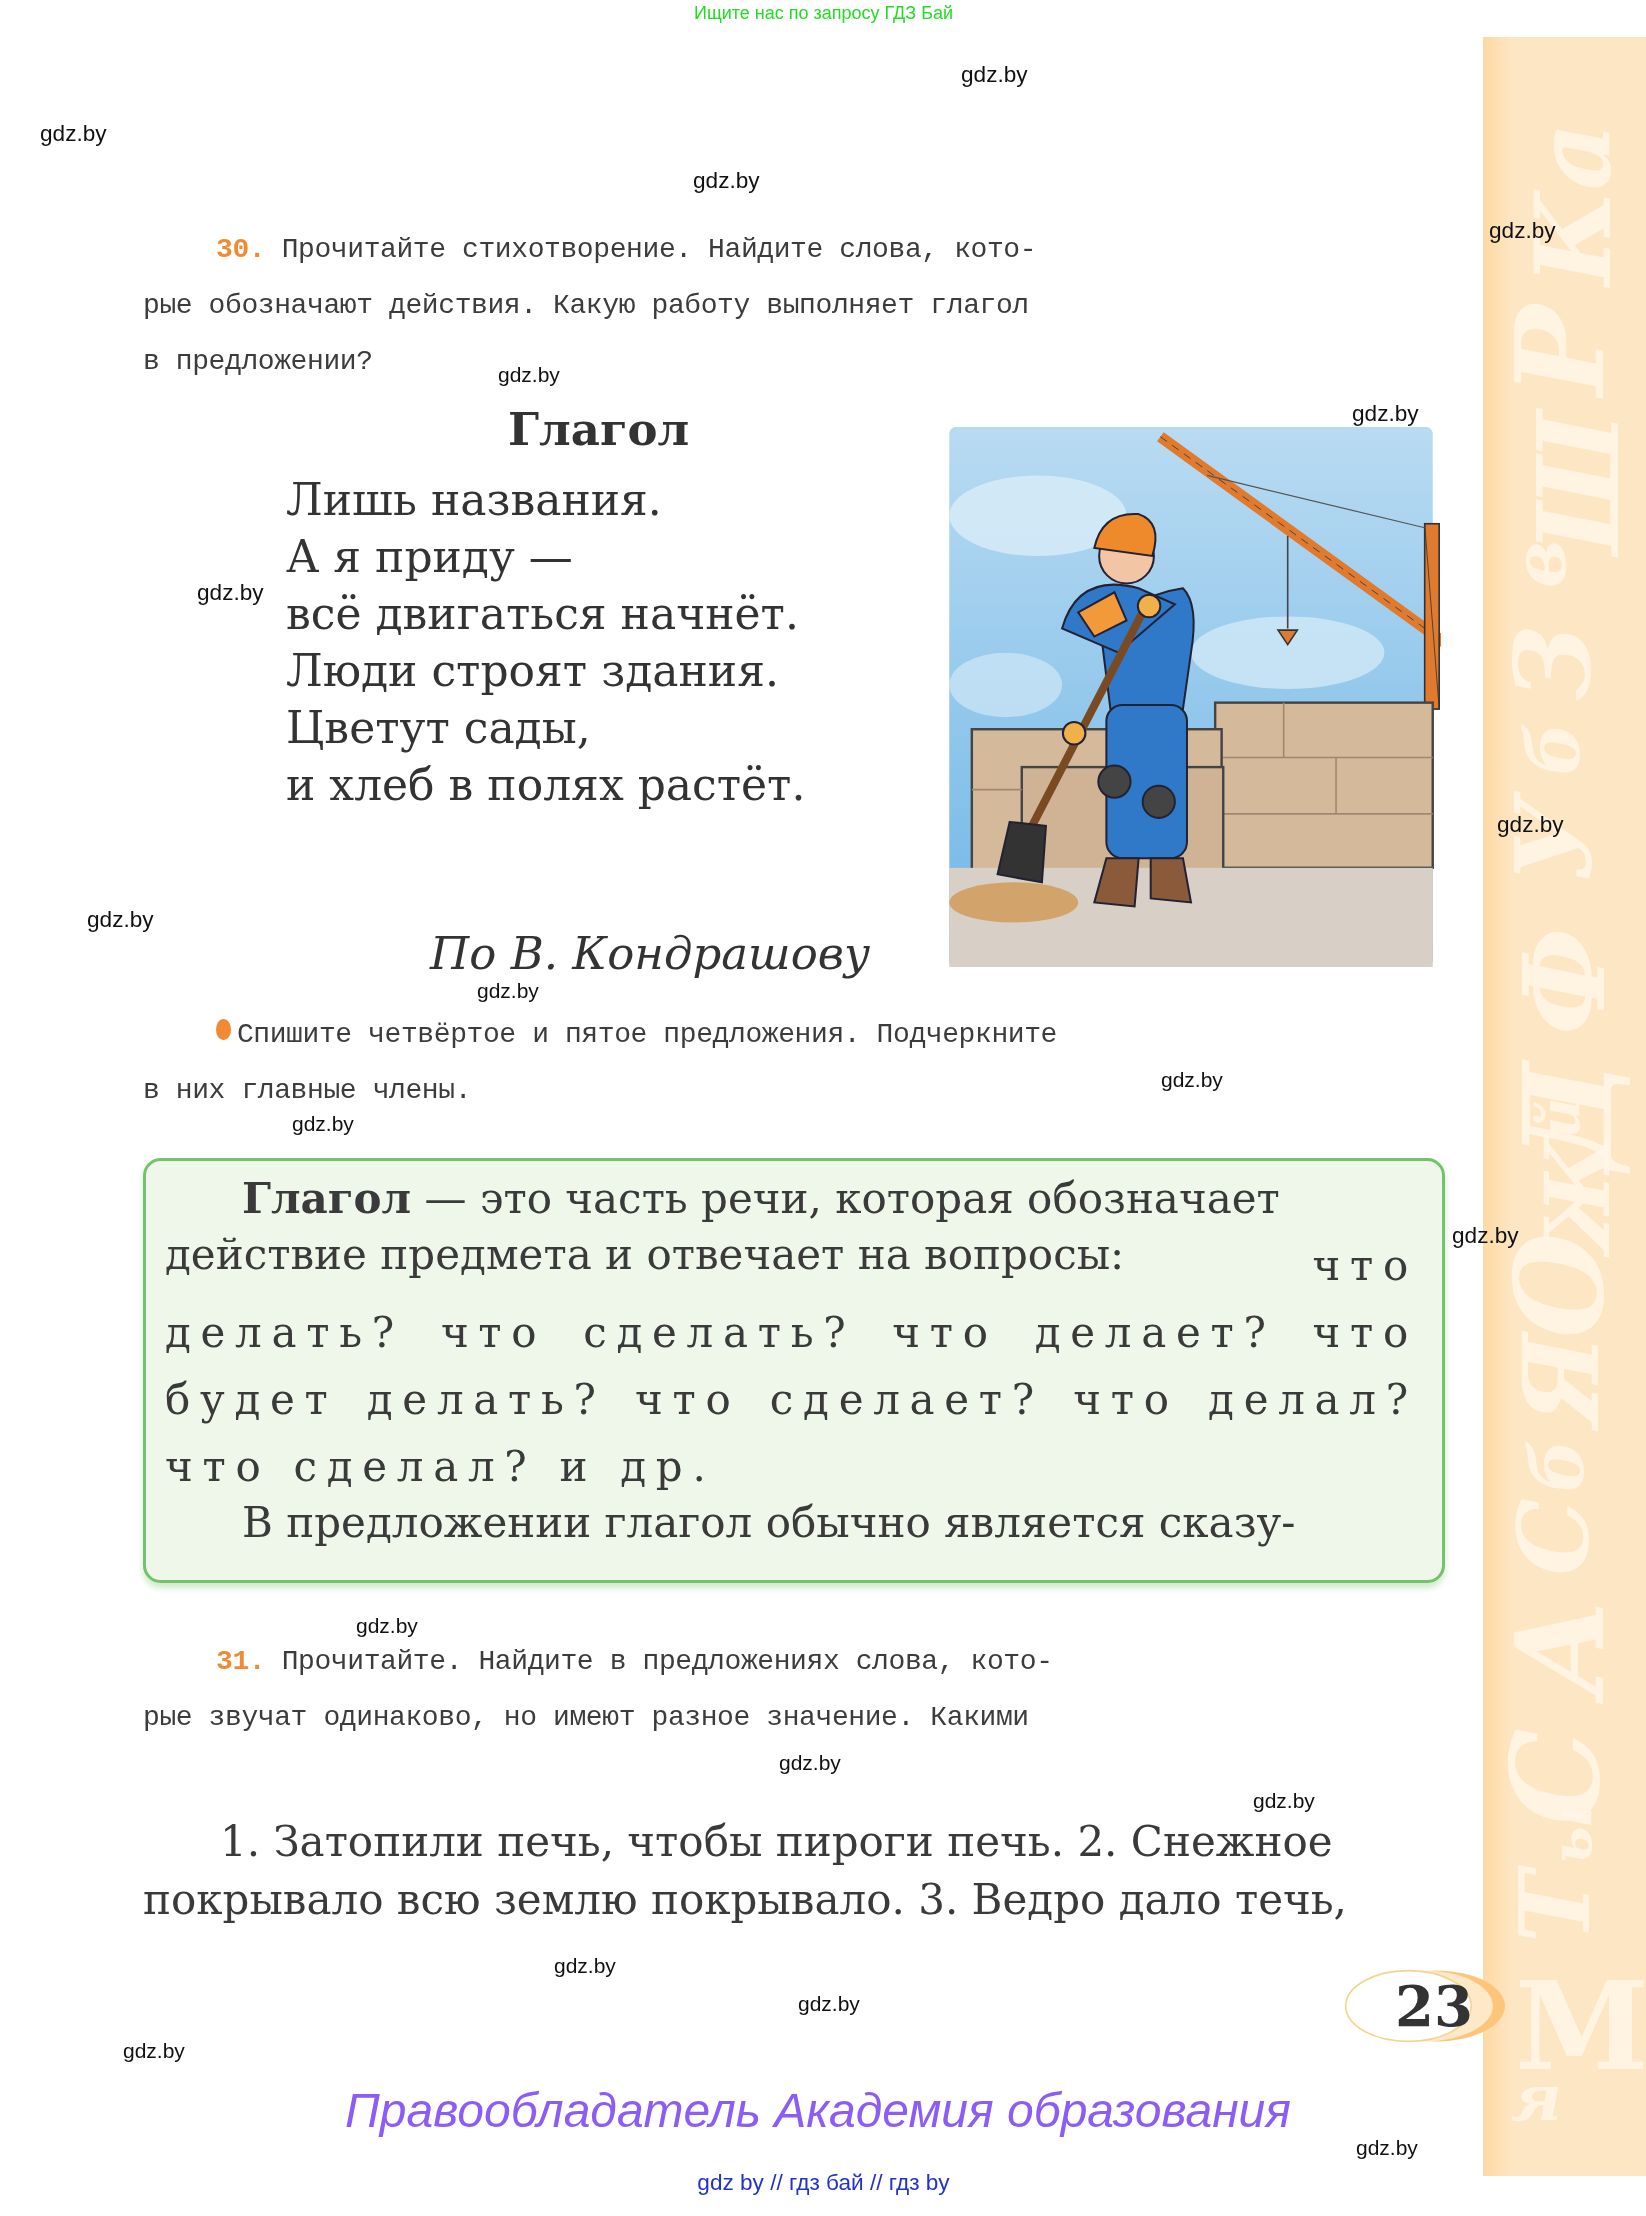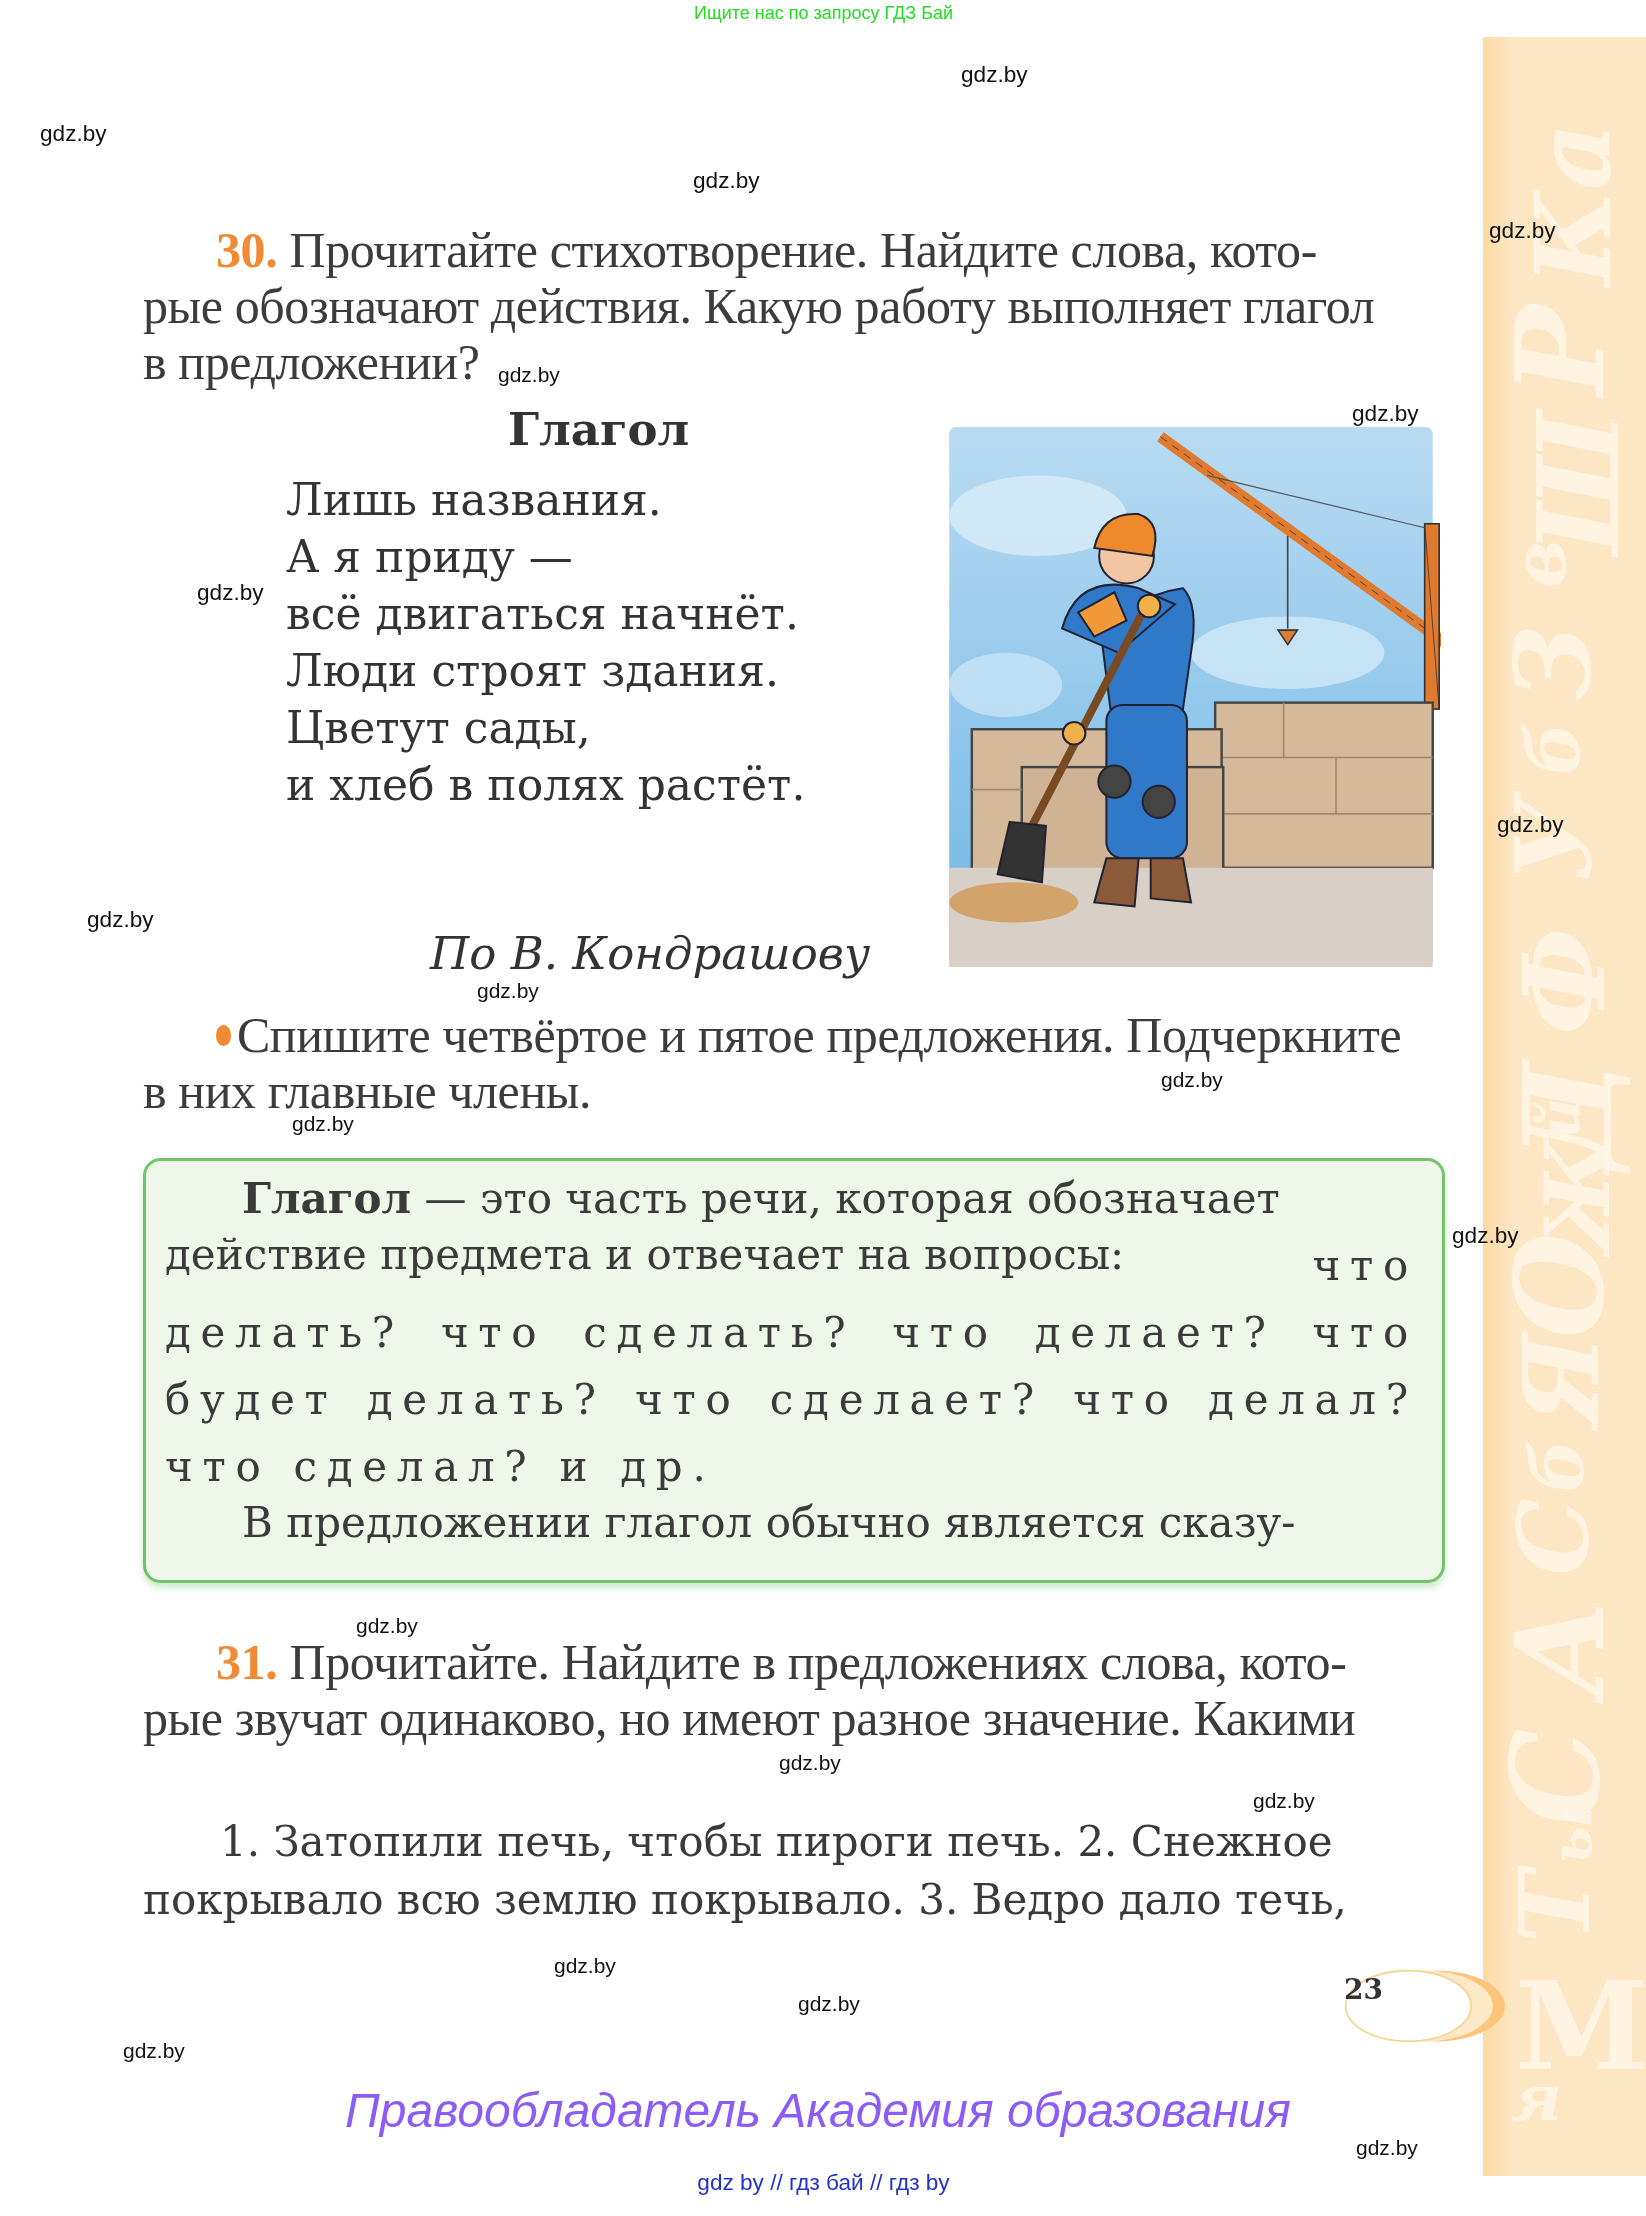--- a/index.html
+++ b/index.html
@@ -2,21 +2,21 @@
 <html style="font-size:13px"><head>
 <meta charset="utf-8">
 <style>
   html, body { margin:0; padding:0; }
   body { width:1647px; height:2216px; position:relative; background:#ffffff; overflow:hidden; font-family:"DejaVu Sans", sans-serif; color:#3a3a3a; }
   .abs { position:absolute; }
   .wm { position:absolute; font-family:"Liberation Sans", sans-serif; font-size:22.6px; color:#111; white-space:nowrap; }
   .top-banner { position:absolute; left:0; width:1647px; top:3.2px; text-align:center; font-family:"Liberation Sans", sans-serif; font-size:18px; color:#22dd22; }
   .side-band { position:absolute; left:1483px; top:37px; width:164px; height:2139px; background:linear-gradient(90deg,#fdd9a3 0%,#fde6c4 18%,#fde6c4 100%); overflow:hidden; }
   .side-letter { position:absolute; color:rgba(255,246,232,0.85); font-family:"DejaVu Serif", serif; font-weight:bold; font-style:italic; transform:rotate(-90deg); transform-origin:center; }
-  .sans-para { position:absolute; font-family:Liberation Serif, serif; font-size:50px; line-height:56px; color:#3c3c3c; letter-spacing:-0.4px; }
+  .sans-para { position:absolute; font-family:Liberation Mono, monospace; font-size:28px; line-height:56px; color:#3c3c3c; letter-spacing:-0.4px; }
   .num { color:#f08a34; font-weight:bold; }
   .poem-title { position:absolute; left:508px; top:403px; font-family:"DejaVu Serif", serif; font-weight:bold; font-size:45px; color:#333; }
   .poem { position:absolute; left:286px; top:471px; font-family:"DejaVu Serif", serif; font-size:44px; line-height:57px; color:#333; }
   .poem div { white-space:nowrap; }
   .author { position:absolute; left:430px; top:927px; font-family:"DejaVu Serif", serif; font-style:italic; font-size:45px; color:#333; white-space:nowrap; }
   .illus { position:absolute; left:941px; top:419px; width:500px; height:556px; }
   .bullet { display:inline-block; width:14.5px; height:21px; border-radius:50%; background:#f08a34; vertical-align:middle; margin-right:6.4px; position:relative; top:-4.8px; }
   .rule-box { position:absolute; left:143px; top:1158px; width:1296px; height:419px; border:3.2px solid #72c36a; border-radius:17.7px; background:#eff7ea; box-shadow:0 4.8px 6.4px rgba(114,195,106,0.35); }
   .rule-text { position:absolute; left:165px; top:1171px; width:1253px; font-family:"DejaVu Serif", serif; font-size:42px; line-height:56px; color:#3a3a3a; }
   .rule-text .ln { white-space:nowrap; display:flex; justify-content:space-between; }
@@ -189,17 +189,17 @@
 <div class="examples">
   <div class="ln" style="padding-left:77px;">1. Затопили печь, чтобы пироги печь. 2. Снежное</div>
   <div class="ln">покрывало всю землю покрывало. 3. Ведро дало течь,</div>
 </div>
 
 <svg class="page-badge" viewBox="0 0 200 92" xmlns="http://www.w3.org/2000/svg">
   <ellipse cx="115" cy="46" rx="85" ry="44" fill="#fcc57a"></ellipse>
   <ellipse cx="100" cy="46" rx="85" ry="44" fill="#fde8c8"></ellipse>
   <ellipse cx="80" cy="46" rx="78" ry="44" fill="#ffffff" stroke="#f5d48f" stroke-width="2"></ellipse>
 </svg>
-<div class="abs" style="left:1344px;top:1973px;width:129px;text-align:left;font-family:'DejaVu Serif',serif;font-weight:bold;font-size:28px;color:#333;">23</div>
+<div class="abs" style="left:1344px;top:1973px;width:129px;text-align:right;font-family:'DejaVu Serif',serif;font-weight:bold;font-size:56px;color:#333;">23</div>
 
 <div class="copyright">Правообладатель Академия образования</div>
 <div class="footer-links">gdz by  //  гдз бай  //  гдз by</div>
 
 
 </body></html>

